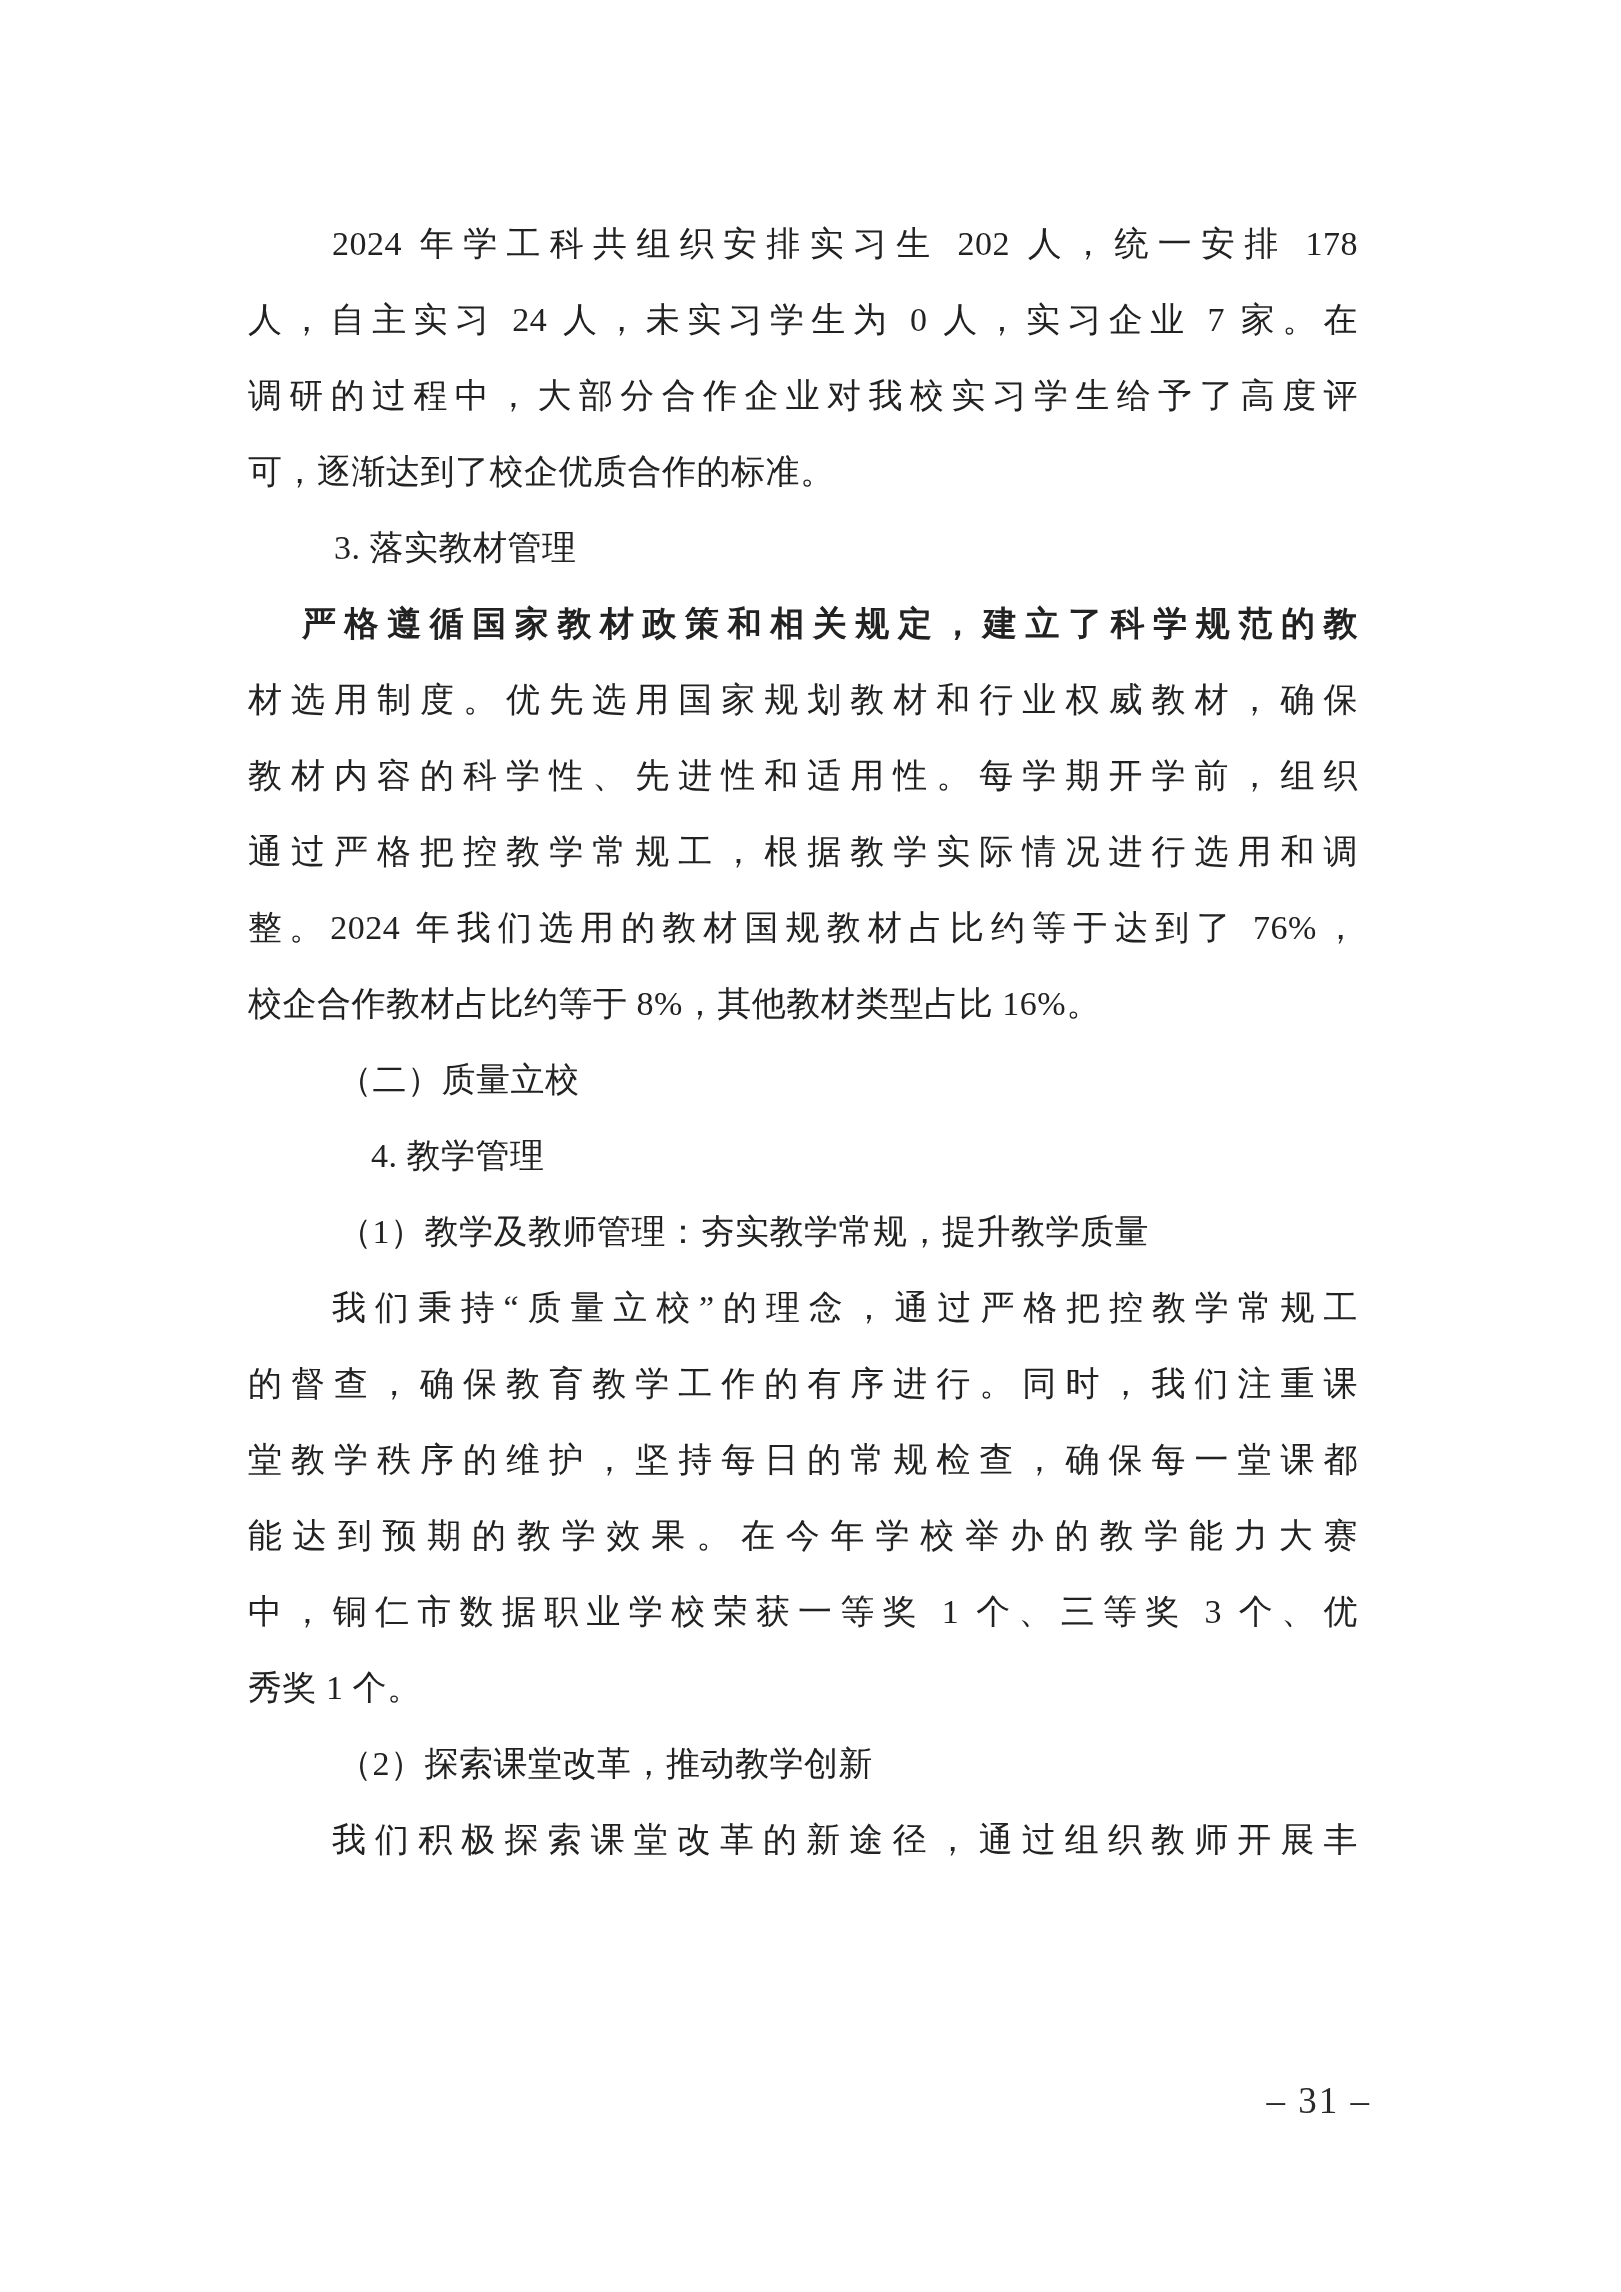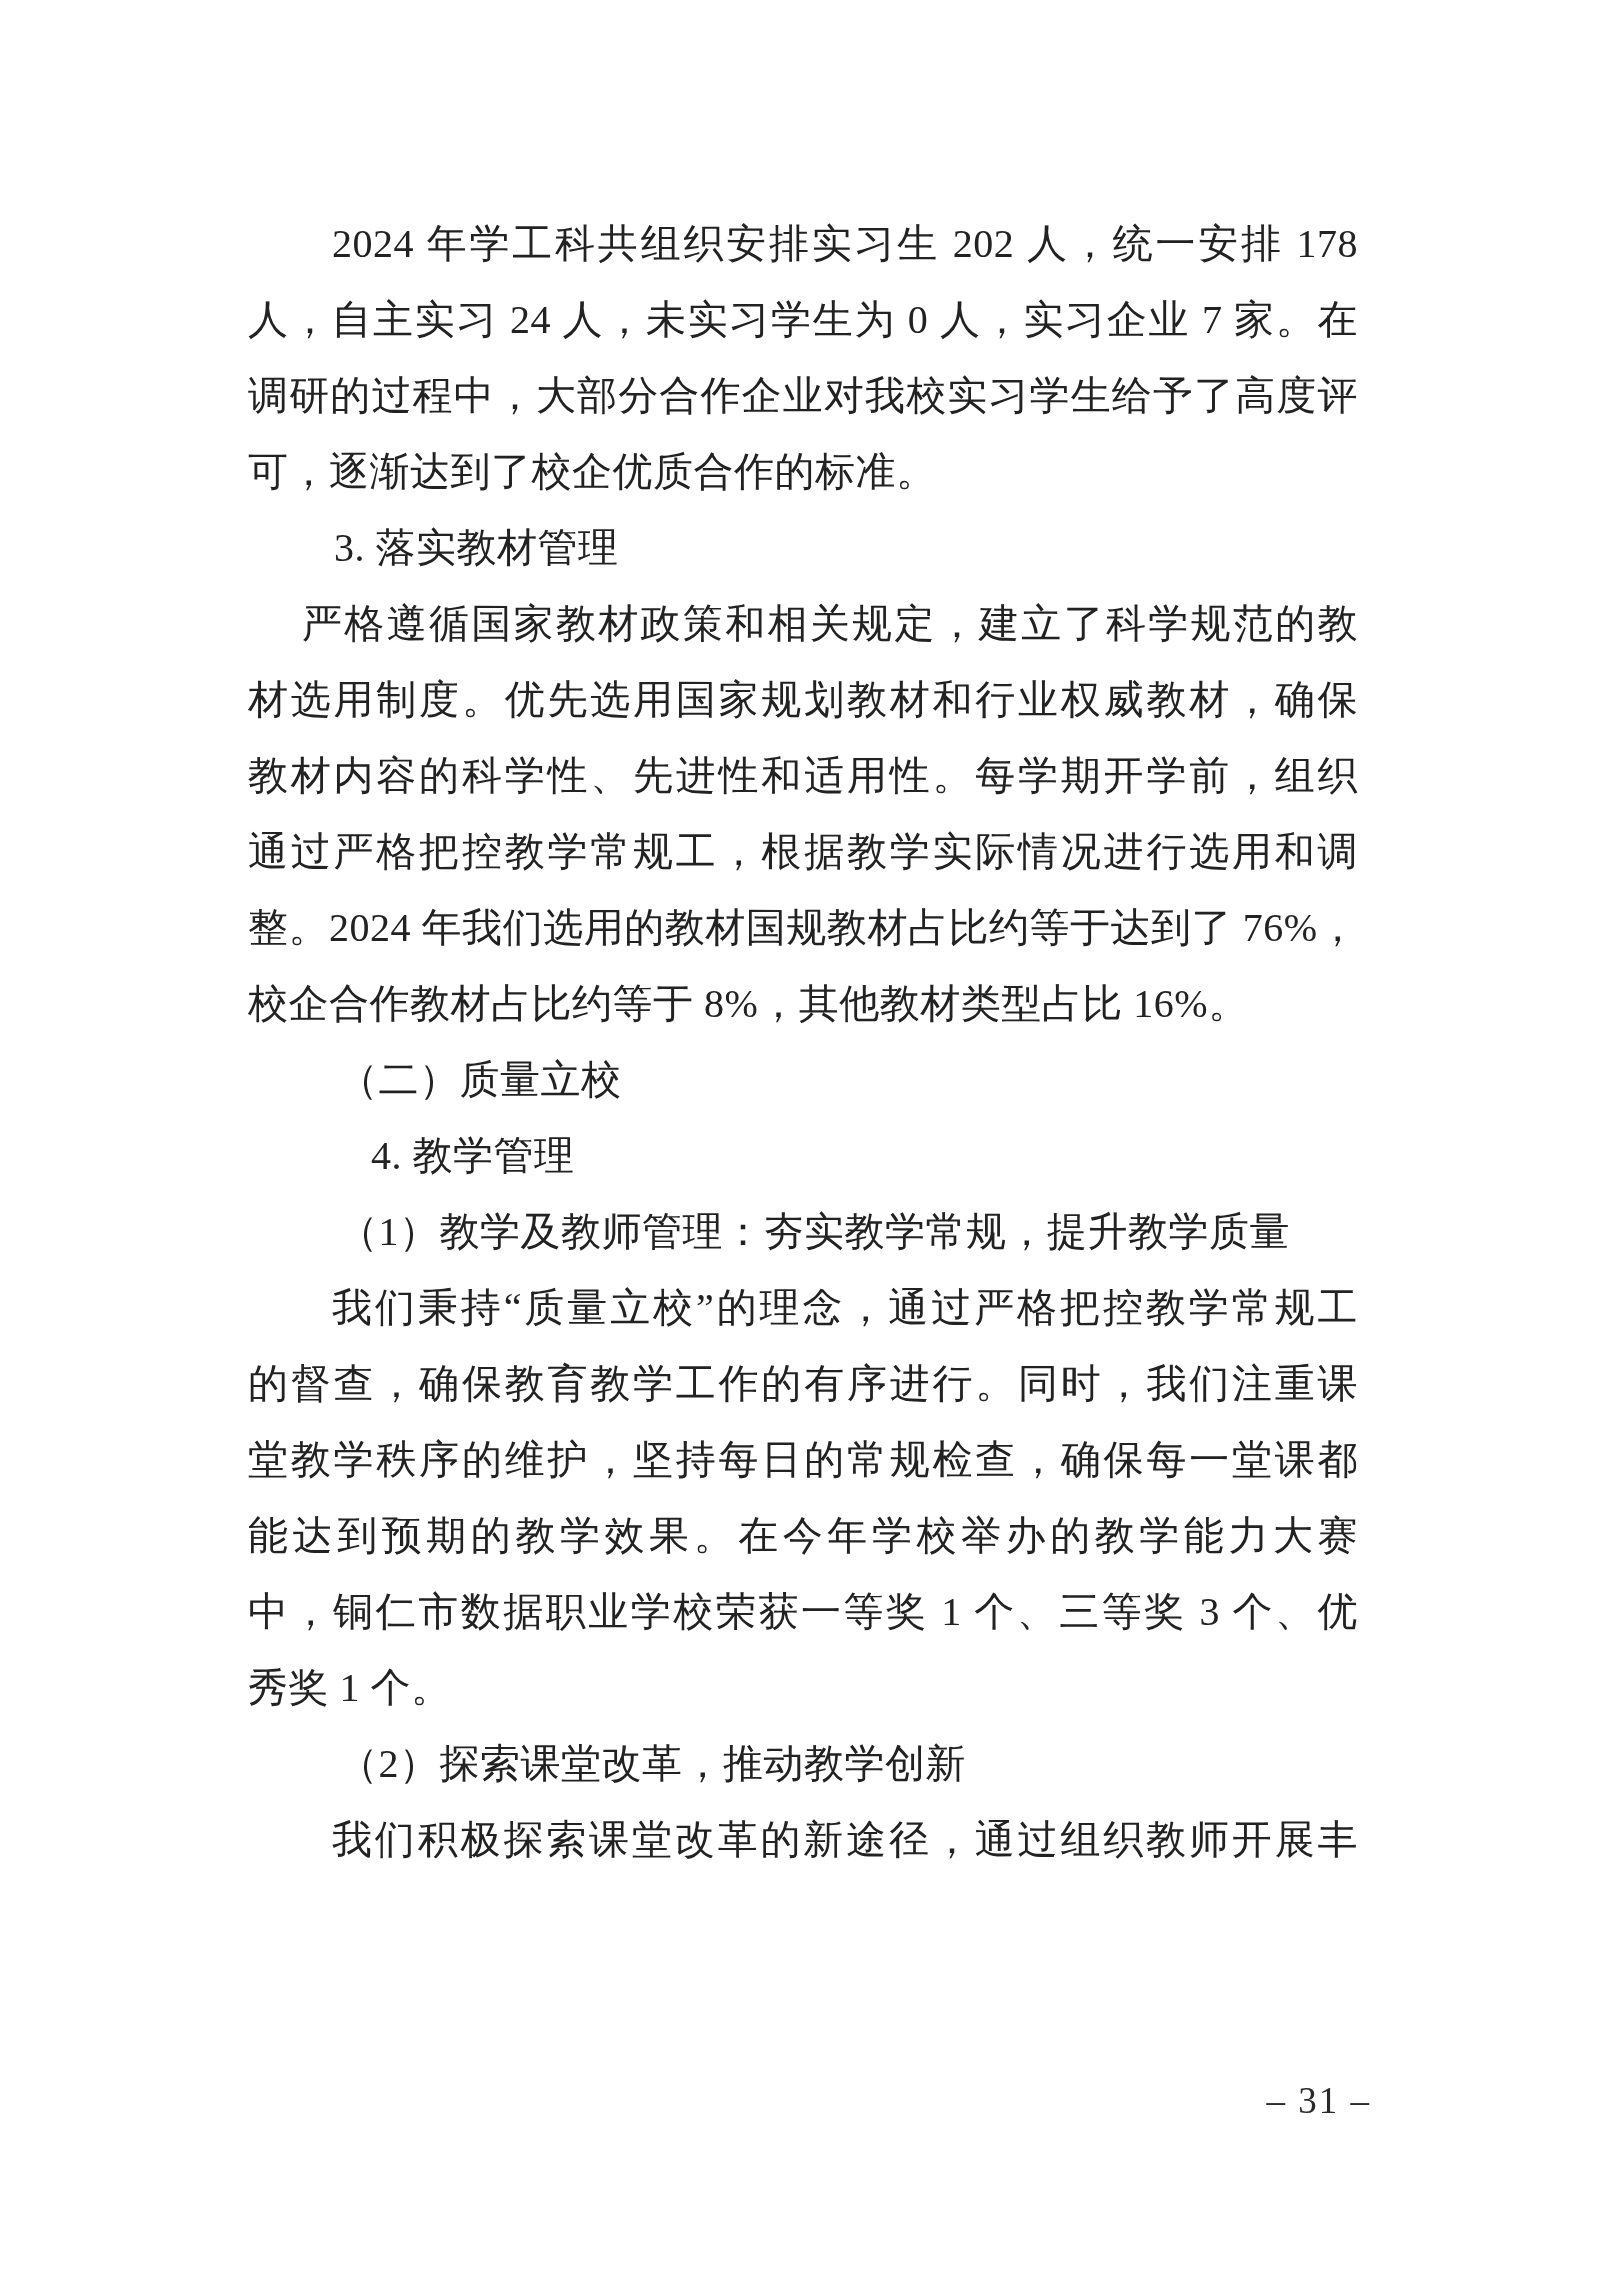--- a/index.html
+++ b/index.html
@@ -14,34 +14,34 @@
   }
   .text-block {
     position: absolute;
     left: 248px;
     top: 206px;
     width: 1110px;
   }
   .ln {
     height: 76px;
     line-height: 76px;
-    font-size: 40px;
+    font-size: 34px;
     white-space: nowrap;
     letter-spacing: 0.5px;
   }
   
   .j {
     white-space: normal;
     text-align: justify;
     text-align-last: justify;
   }
   
   .ind2 { padding-left: 84px; }
   
-  .ind1 { padding-left: 54px; }
+  .ind1 { padding-left: 54px; font-weight: bold; }
   
   .ind-p { padding-left: 90px; }
   
   .ind-n3 { padding-left: 86px; }
   
   .ind-n1 { padding-left: 123px; }
   .page-number {
     position: absolute;
     top: 2078px;
     right: 250px;

